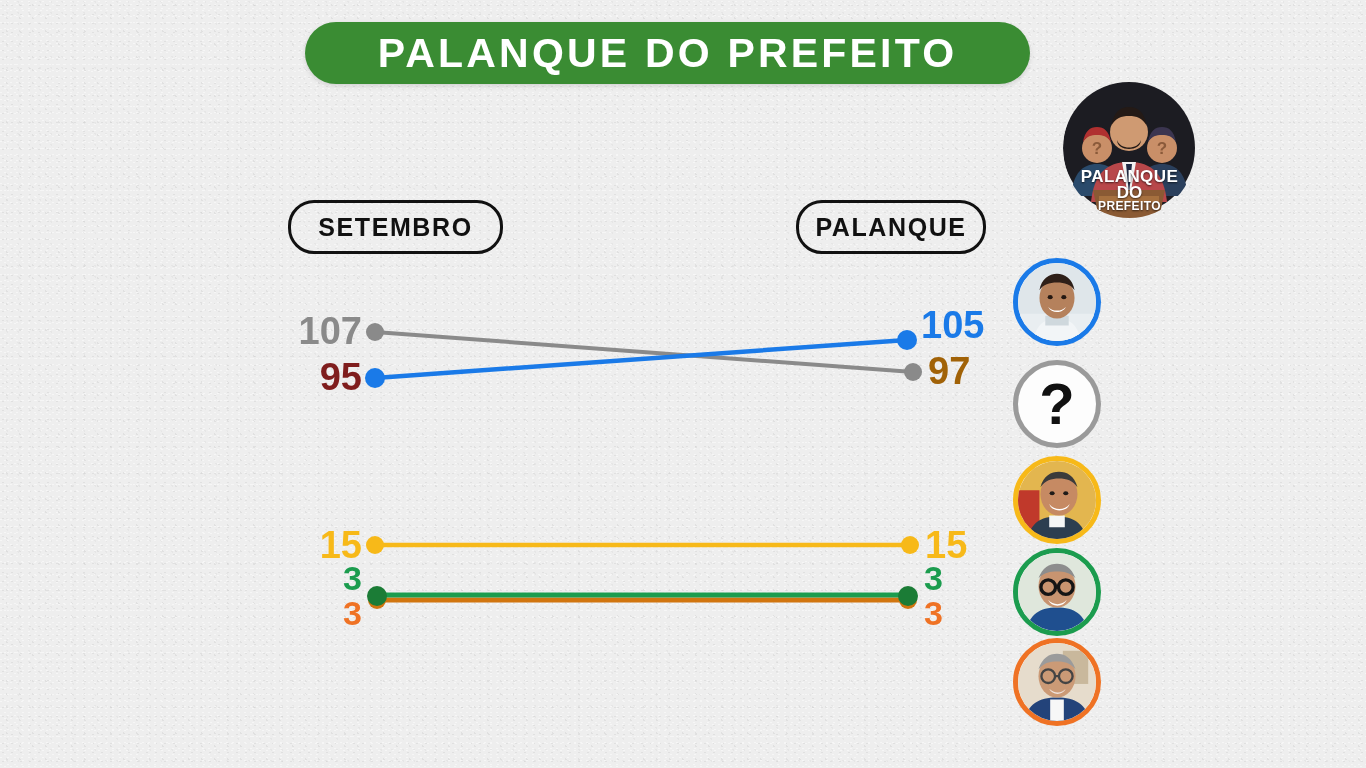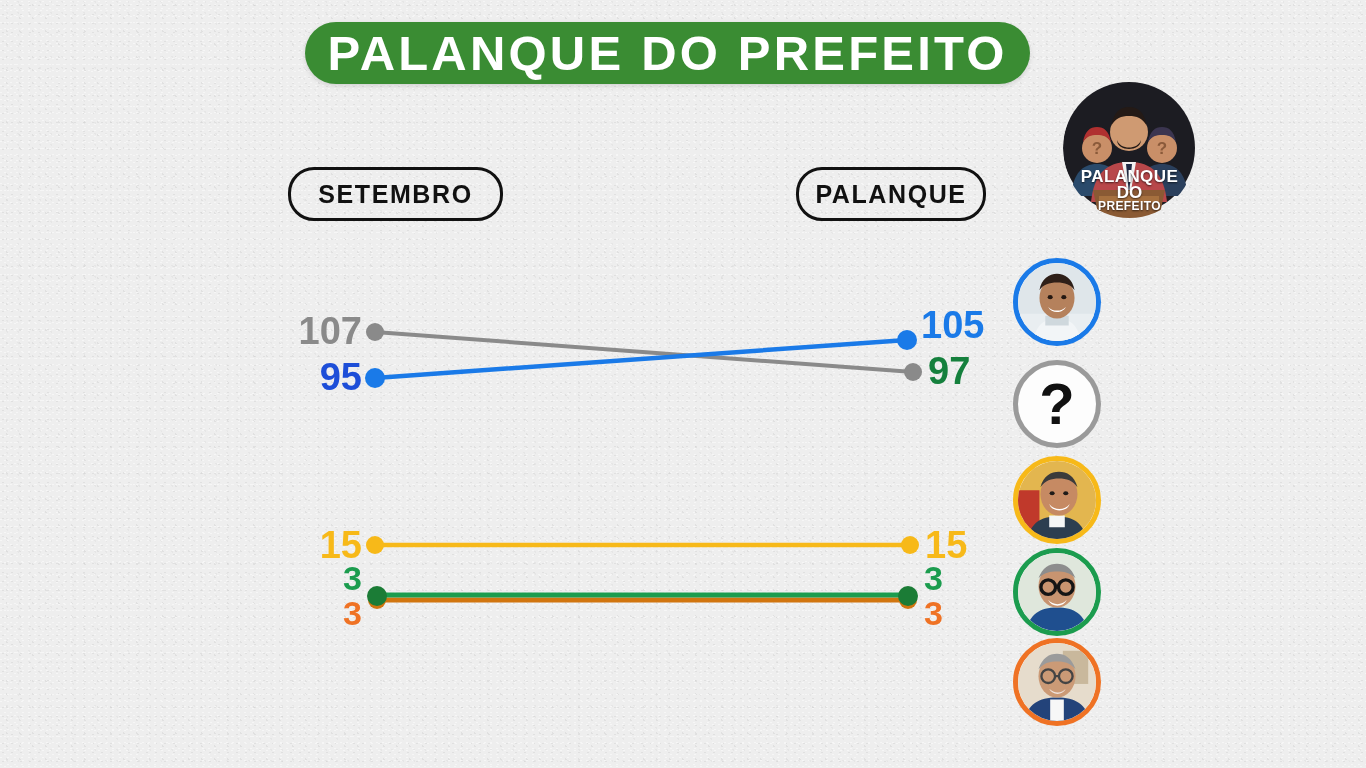--- a/index.html
+++ b/index.html
@@ -38,37 +38,38 @@
     width: 725px; height: 62px;
     background: #3a8c33;
     border-radius: 34px;
     display: flex;
     align-items: center;
     justify-content: center;
     box-shadow: 0 2px 5px rgba(0,0,0,.12);
   }
   #title-text {
     color: #ffffff;
-    font-size: 49px;
+    font-size: 41px;
     font-weight: bold;
     letter-spacing: 3.2px;
     white-space: nowrap;
     line-height: 1;
   }
 
   
   .month-pill {
     position: absolute;
     height: 48px;
     border: 3px solid #111111;
     border-radius: 26px;
     display: flex;
     align-items: center;
     justify-content: center;
     background: transparent;
+    margin-top: 33px;
   }
   .month-label {
     font-size: 25px;
     font-weight: bold;
     color: #111111;
     letter-spacing: 1.6px;
     white-space: nowrap;
   }
   #month-pill-setembro { left: 288px; top: 167px; width: 209px; }
   #month-pill-outubro  { left: 796px; top: 167px; width: 184px; }
@@ -172,23 +173,23 @@
       <circle cx="907" cy="340" r="10" fill="#1a7ae8"></circle>
       <circle cx="375" cy="545" r="9" fill="#f7b919"></circle>
       <circle cx="910" cy="545" r="9" fill="#f7b919"></circle>
       <circle cx="377" cy="600" r="9" fill="#d1750f"></circle>
       <circle cx="908" cy="600" r="9" fill="#d1750f"></circle>
       <circle cx="377" cy="596" r="10" fill="#1b7c36"></circle>
       <circle cx="908" cy="596" r="10" fill="#1b7c36"></circle>
     </svg>
 
     <span class="value-label value-left" style="left:266px; top:312px; width:96px; color:#8a8a8a;">107</span>
-    <span class="value-label value-right" style="left:928px; top:352px; color:#15803d;">97</span>
-
-    <span class="value-label value-left" style="left:266px; top:358px; width:96px; color:#1d4ed8;">95</span>
+    <span class="value-label value-right" style="left:928px; top:352px; color:#a16207;">97</span>
+
+    <span class="value-label value-left" style="left:266px; top:358px; width:96px; color:#7f1d1d;">95</span>
     <span class="value-label value-right" style="left:921px; top:306px; color:#1a7ae8;">105</span>
 
     <span class="value-label value-left" style="left:286px; top:526px; width:76px; color:#f7b919;">15</span>
     <span class="value-label value-right" style="left:925px; top:526px; color:#f7b919;">15</span>
 
     <span class="value-label small value-left" style="left:320px; top:561px; width:42px; color:#1b9c4e;">3</span>
     <span class="value-label small value-right" style="left:924px; top:561px; color:#1b9c4e;">3</span>
 
     <span class="value-label small value-left" style="left:320px; top:596px; width:42px; color:#ef7224;">3</span>
     <span class="value-label small value-right" style="left:924px; top:596px; color:#ef7224;">3</span>

